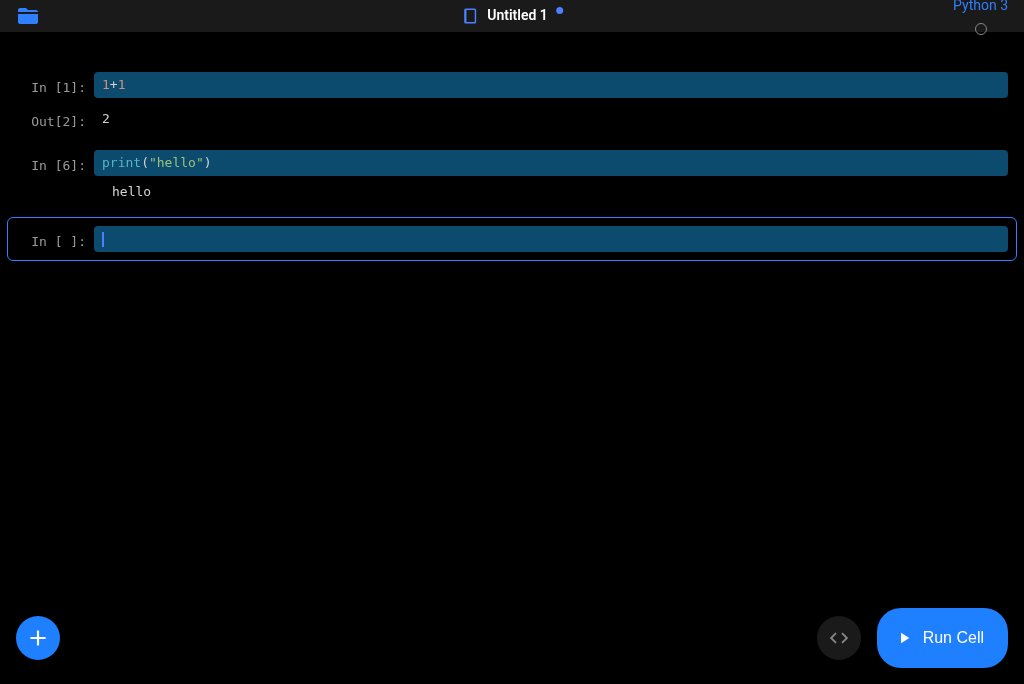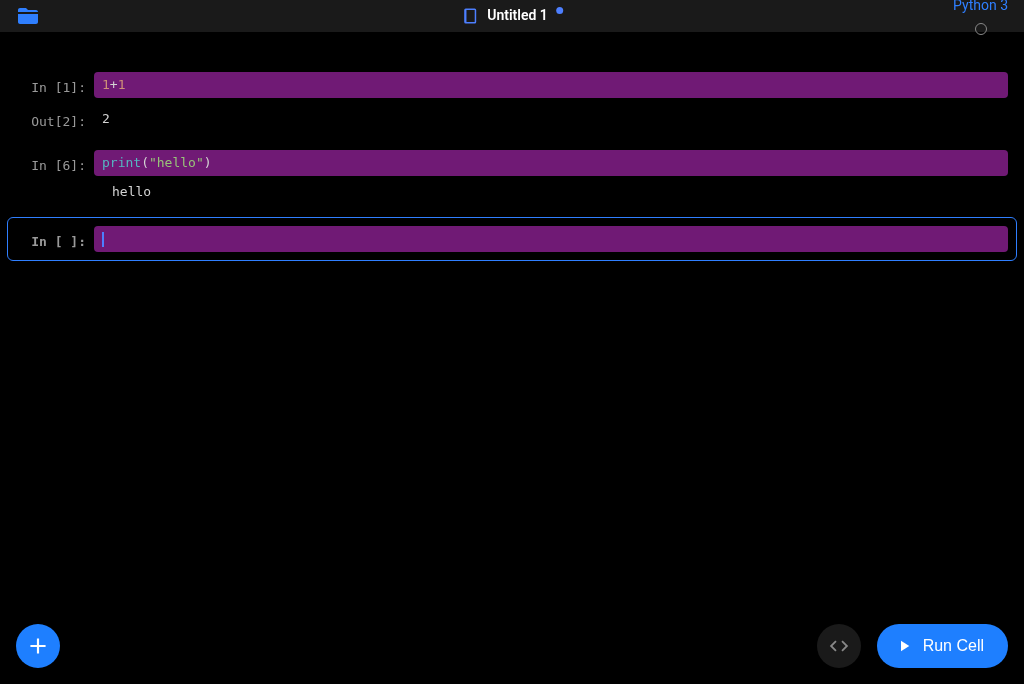--- a/index.html
+++ b/index.html
@@ -84,21 +84,21 @@
       font-size: 13px;
       width: 78px;
       text-align: right;
       padding-right: 8px;
       padding-top: 4px;
       flex-shrink: 0;
       white-space: pre;
     }
     .code-area {
       flex: 1;
-      background: #701a75;
+      background: #0c4a6e;
       border-radius: 4px;
       padding: 4px 8px;
       font-family: "SF Mono", "Menlo", "Consolas", monospace;
       font-size: 13px;
       color: #d4d4d4;
       min-height: 24px;
       line-height: 18px;
     }
     .output-text {
       flex: 1;
@@ -127,21 +127,20 @@
       margin-bottom: 18px;
     }
     .active-cell {
       border: 1px solid #2f7fff;
       border-radius: 6px;
       padding: 8px 8px;
       margin: 0 -9px;
     }
     .active-cell .cell-row {
       margin-bottom: 0;
-      font-weight: bold;
     }
     .cursor {
       display: inline-block;
       width: 1.5px;
       height: 15px;
       background: #4d7fff;
       vertical-align: middle;
     }
     .tok-num { color: #ce9178; }
     .tok-op { color: #d4d4d4; }
@@ -182,21 +181,21 @@
       display: flex;
       align-items: center;
       justify-content: center;
       cursor: pointer;
       color: #888;
     }
     .run-button {
       background: #1e7fff;
       color: #fff;
       border-radius: 24px;
-      height: 44px;
+      height: 60px;
       padding: 0 24px 0 18px;
       display: flex;
       align-items: center;
       gap: 10px;
       font-size: 16px;
       font-weight: 500;
       cursor: pointer;
       border: none;
     }
     .run-button svg {

